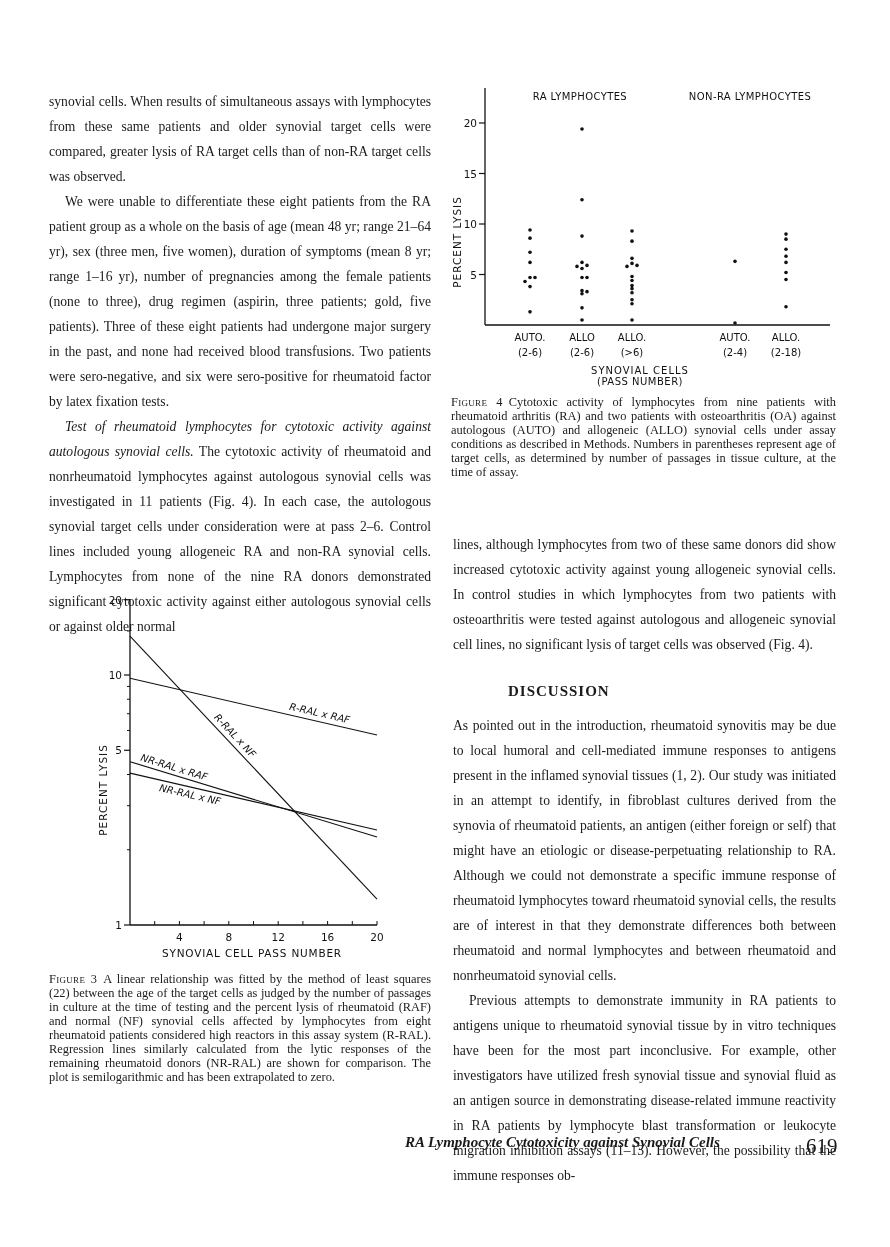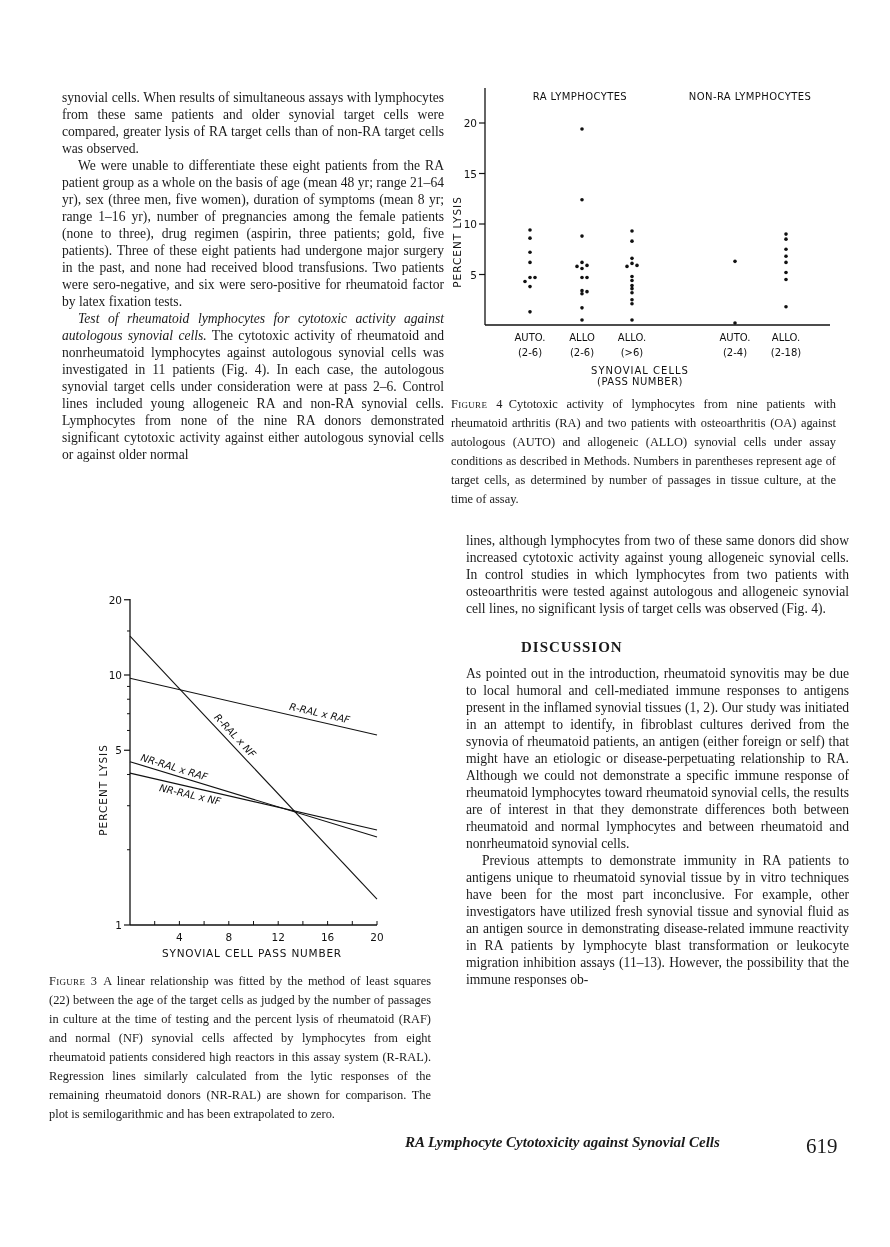--- a/index.html
+++ b/index.html
@@ -1,23 +1,23 @@
 <!DOCTYPE html>
 <html><head>
 <meta charset="utf-8">
 <style>
   html, body { margin: 0; padding: 0; background: #ffffff; }
   body { width: 890px; height: 1247px; position: relative; overflow: hidden; color: #1a1a1a;
          font-family: "Liberation Serif", "DejaVu Serif", serif; }
-  .col { position: absolute; font-size: 13.6px; line-height: 17px; text-align: justify; margin-left: 13px; }
+  .col { position: absolute; font-size: 13.6px; line-height: 25px; text-align: justify; }
   .col p { margin: 0; text-indent: 16px; }
   .col p.noindent { text-indent: 0; }
   #left-col { left: 49px; top: 89px; width: 382px; }
   #right-text { left: 453px; top: 532px; width: 383px; }
-  .caption { position: absolute; font-size: 12.4px; line-height: 19px; text-align: justify; }
+  .caption { position: absolute; font-size: 12.4px; line-height: 14px; text-align: justify; }
   .cap-label { font-variant: small-caps; letter-spacing: 0.3px; margin-right: 6px; }
   #fig4-caption { left: 451px; top: 395px; width: 385px; }
   #fig3-caption { left: 49px; top: 964px; width: 382px; margin-top: 8px; }
   .section-heading { font-weight: bold; letter-spacing: 1px; font-size: 15px; text-indent: 0 !important;
                      margin: 22px 0 9px 55px !important; }
   .runhead { position: absolute; top: 1134px; left: 405px; font-size: 15px; font-style: italic; font-weight: bold; }
   .pagenum { position: absolute; top: 1134px; left: 806px; font-size: 21px; }
   em { }
   svg text { font-family: "DejaVu Sans", "Liberation Sans", sans-serif; fill: #111; }
   .fig { position: absolute; }

